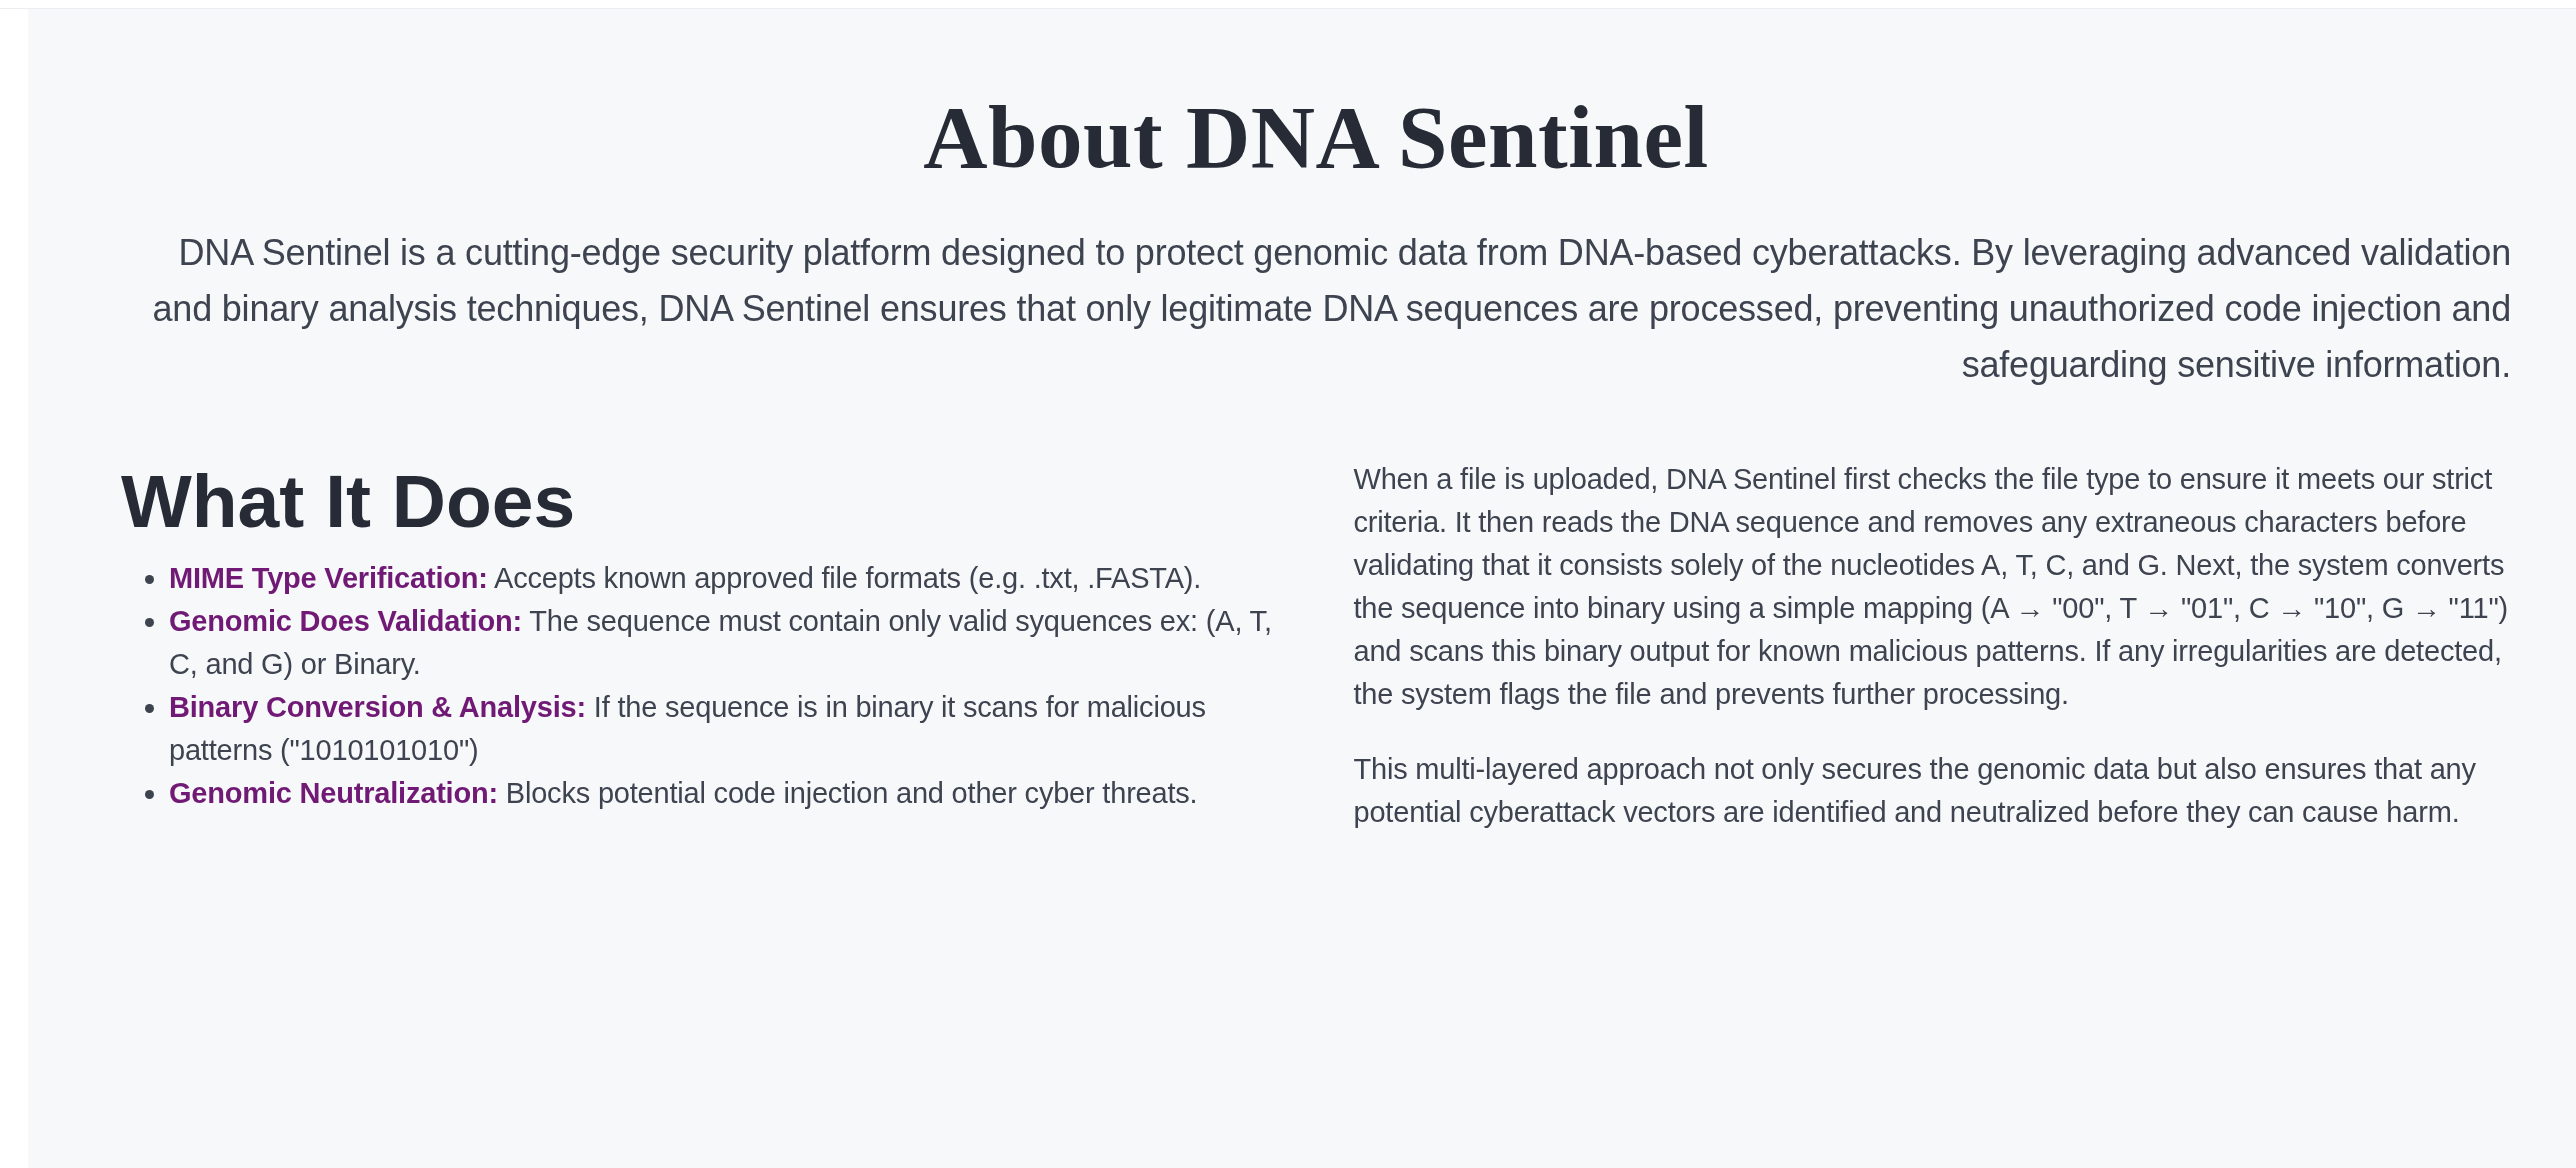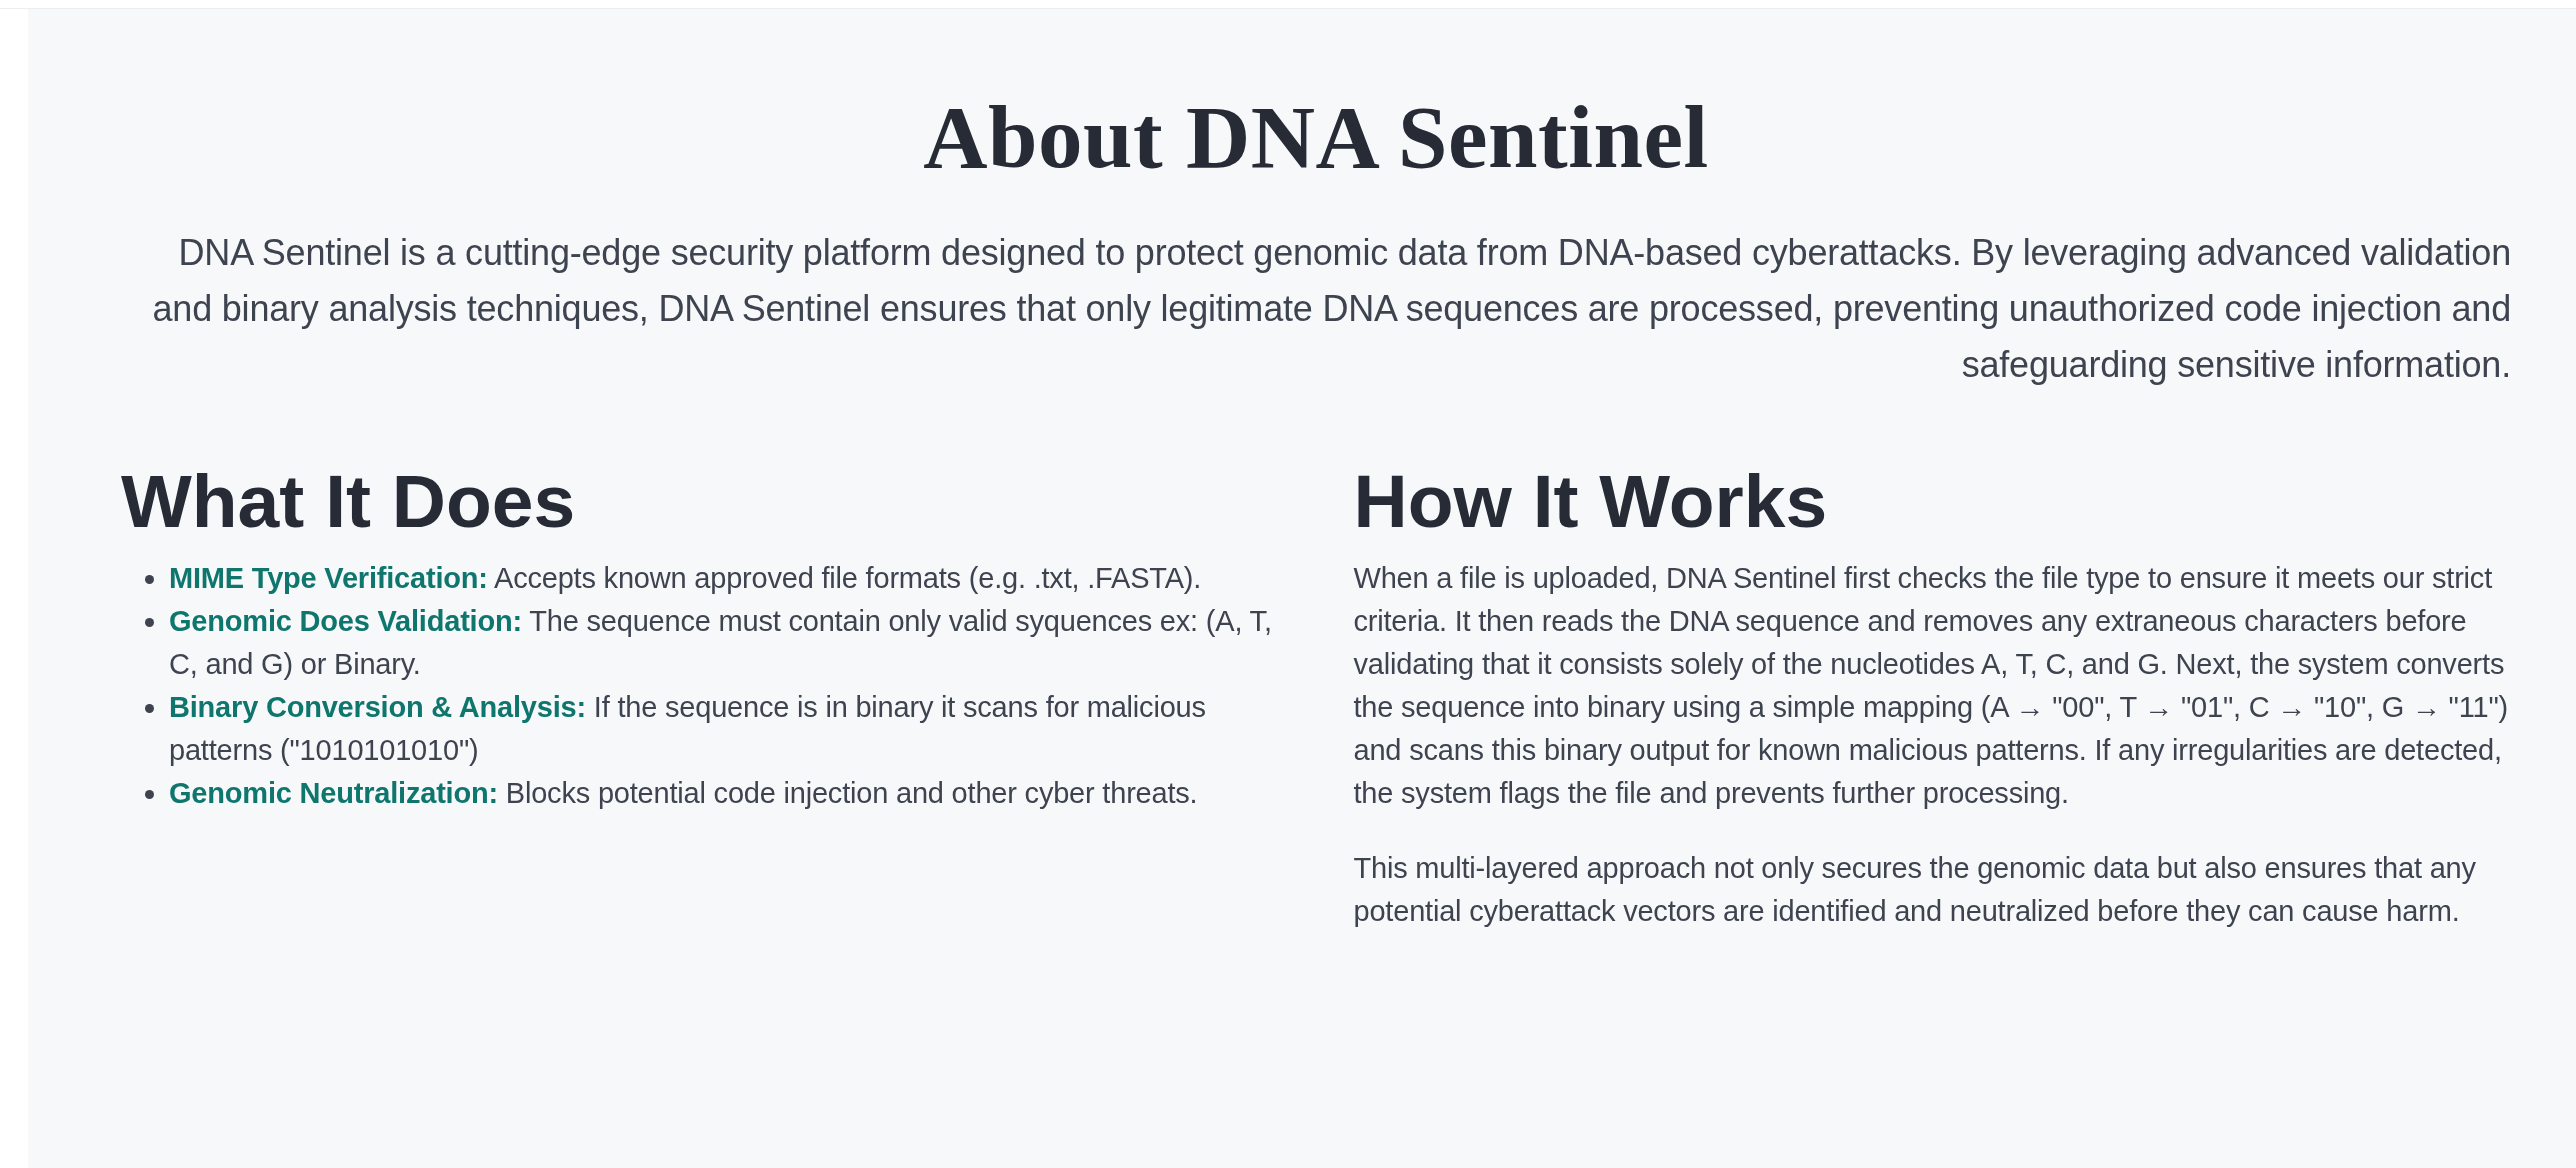--- a/index.html
+++ b/index.html
@@ -58,21 +58,21 @@
     font-size: 29px;
     line-height: 43px;
     letter-spacing: -0.2px;
     color: #3d434f;
   }
   ul.feature-list {
     list-style: disc;
     padding-left: 48px;
   }
   ul.feature-list li { margin: 0; }
-  .feature-label { font-weight: 700; color: #0f766e; }
+  .feature-label { font-weight: 700; color: #701a75; }
   .how-paragraph + .how-paragraph { margin-top: 32px; }
 </style>
 </head>
 <body>
 
 <div class="top-strip"></div>
 
 <div class="about-section">
 
   <h1 class="page-title">About DNA Sentinel</h1>
@@ -93,20 +93,19 @@
         <li>
           <span class="feature-label">Binary Conversion &amp; Analysis:</span><span> If the sequence is in binary it scans for malicious patterns ("1010101010")</span>
         </li>
         <li>
           <span class="feature-label">Genomic Neutralization:</span><span> Blocks potential code injection and other cyber threats.</span>
         </li>
       </ul>
     </div>
 
     <div class="column">
-      <h2 class="col-heading">How It Works</h2>
       <p class="how-paragraph col-body">When a file is uploaded, DNA Sentinel first checks the file type to ensure it meets our strict criteria. It then reads the DNA sequence and removes any extraneous characters before validating that it consists solely of the nucleotides A, T, C, and G. Next, the system converts the sequence into binary using a simple mapping (A → "00", T → "01", C → "10", G → "11") and scans this binary output for known malicious patterns. If any irregularities are detected, the system flags the file and prevents further processing.</p>
       <p class="how-paragraph col-body">This multi-layered approach not only secures the genomic data but also ensures that any potential cyberattack vectors are identified and neutralized before they can cause harm.</p>
     </div>
 
   </div>
 </div>
 
 
 </body></html>

